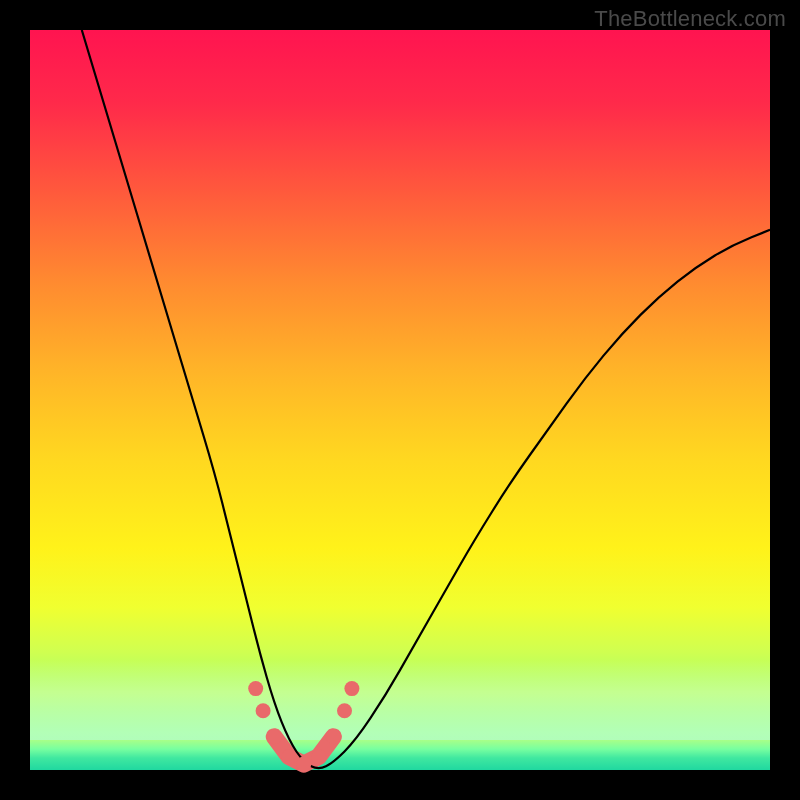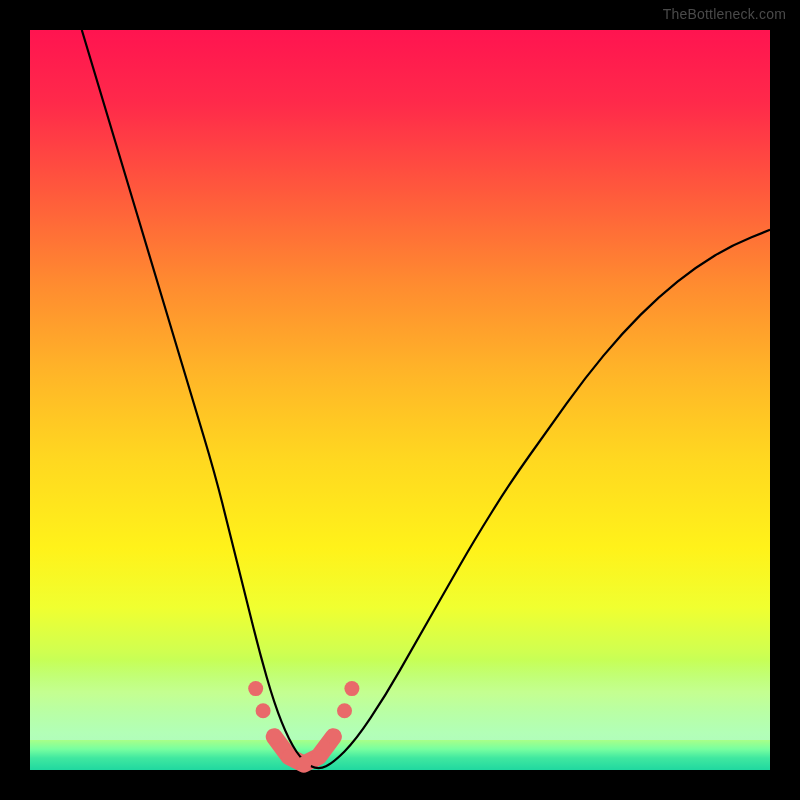--- a/index.html
+++ b/index.html
@@ -55,21 +55,21 @@
       rgba(255,255,200,0) 0%,
       rgba(255,255,210,0.35) 40%,
       rgba(255,255,220,0.55) 100%
     );
   }
   .watermark {
     position: absolute;
     top: 6px;
     right: 14px;
     color: #4a4a4a;
-    font-size: 14px;
+    font-size: 22px;
     font-weight: 500;
     letter-spacing: 0.2px;
     user-select: none;
     margin-left: 15px;
   }
   svg.curve {
     position: absolute;
     left: 0;
     top: 0;
     width: 740px;

